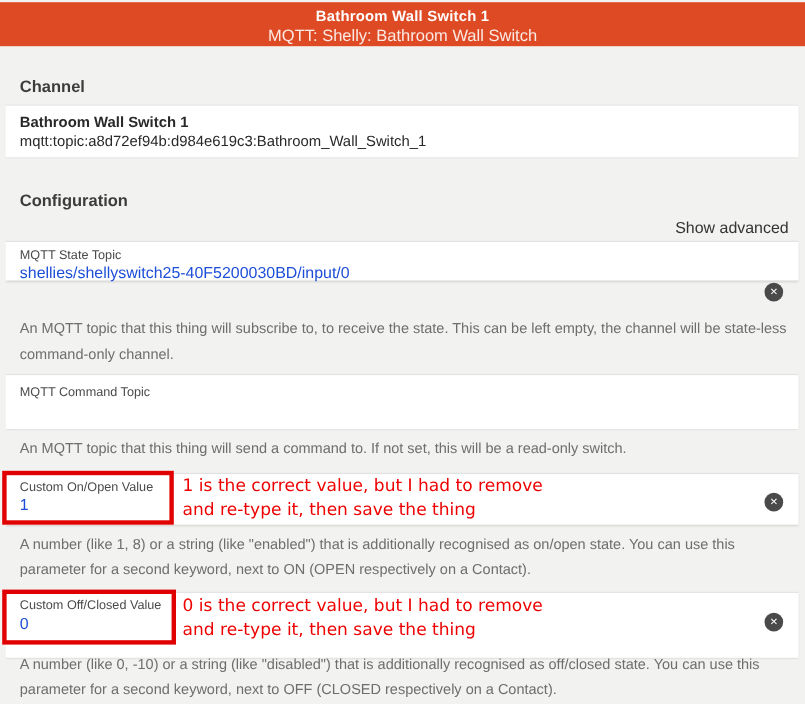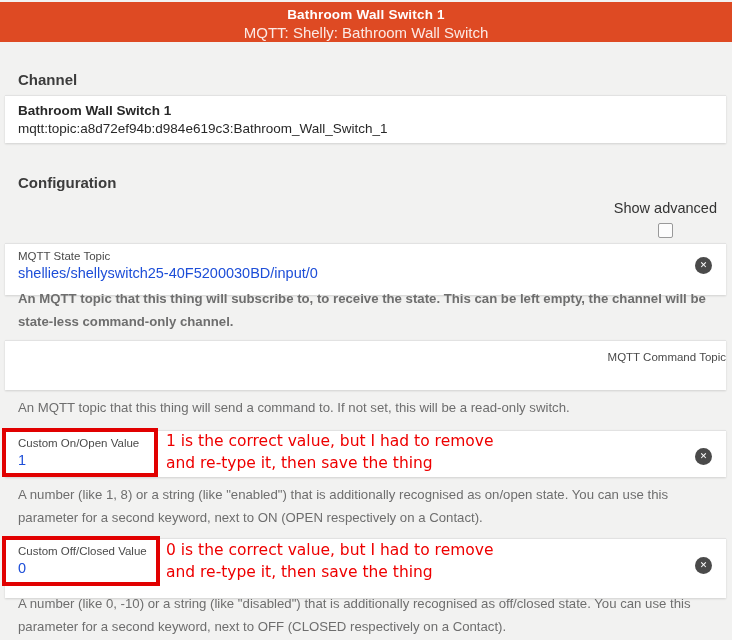--- a/index.html
+++ b/index.html
@@ -23,36 +23,36 @@
   .heading-channel { top:71px; }
   .heading-config { top:174px; }
 
   .card {
     position:absolute; left:5px; width:721px; background:#ffffff;
     border-top:1px solid #e2e2e2;
     box-shadow:0 1px 2px rgba(0,0,0,.14);
     padding-left:13px; padding-top:6px;
   }
   .card-channel { top:95px; height:48px; padding-top:7px; }
-  .card-state   { top:243px; height:52px; }
-  .card-command { top:340px; height:50px; padding-top:10px;text-align:right; }
+  .card-state   { top:219px; height:36px; }
+  .card-command { top:340px; height:50px; padding-top:10px; }
   .card-on      { top:430px; height:47px; }
   .card-off     { top:538px; height:60px; }
 
   .channel-title { font-size:13.5px; font-weight:bold; color:#282828; }
   .channel-uid   { font-size:13.5px; color:#282828; margin-top:3px; }
 
   .field-label { font-size:11.5px; color:#4a4a4a; }
   .field-value { font-size:14.5px; color:#1d4ed8; margin-top:3px; min-height:17px; }
 
   .help {
     position:absolute; left:18px; width:702px;
     font-size:13.2px; line-height:23px; color:#6e6e6e;
   }
-  .help-state   { top:287px;font-weight:bold; }
+  .help-state   { top:287px; }
   .help-command { top:396px; }
   .help-on      { top:483px; }
   .help-off     { top:592px; }
 
   .clear-btn {
     position:absolute; left:695px; width:17px; height:17px;
     border-radius:50%; background:#4a4a4a; color:#fff;
     display:flex; align-items:center; justify-content:center;
     font-size:9px; line-height:1; cursor:pointer; user-select:none;
   }

